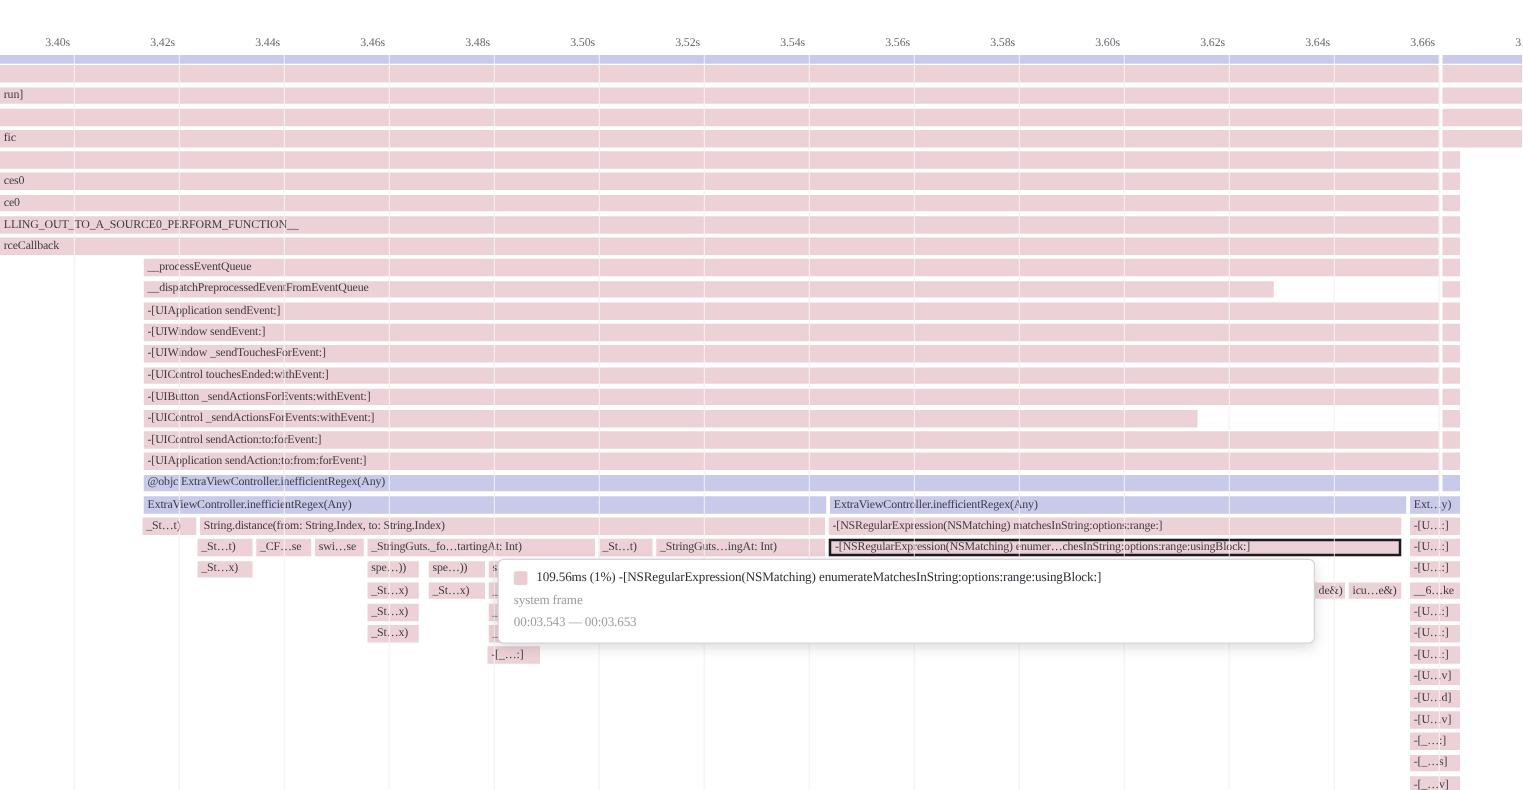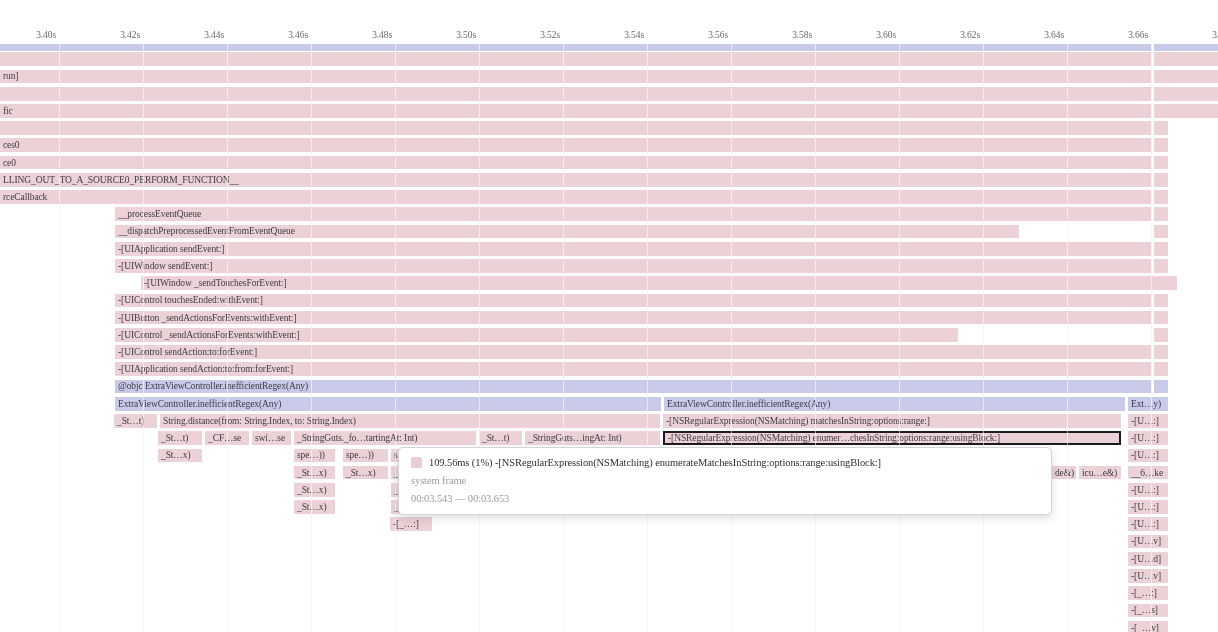--- a/index.html
+++ b/index.html
@@ -117,21 +117,21 @@
       </div>
       <div class="box pink" style="left: 1154px; top: 224.6px; width: 14px; height: 13.8px;"></div>
       <div class="box pink" style="left: 115px; top: 241.8px; width: 1036px; height: 13.8px;">
         <span>-[UIApplication sendEvent:]</span>
       </div>
       <div class="box pink" style="left: 1154px; top: 241.8px; width: 14px; height: 13.8px;"></div>
       <div class="box pink" style="left: 115px; top: 259px; width: 1036px; height: 13.8px;">
         <span>-[UIWindow sendEvent:]</span>
       </div>
       <div class="box pink" style="left: 1154px; top: 259px; width: 14px; height: 13.8px;"></div>
-      <div class="box pink" style="left: 115px; top: 276.2px; width: 1036px; height: 13.8px; margin-left: 26px;">
+      <div class="box pink" style="left: 115px; top: 276.2px; width: 1036px; height: 13.8px;">
         <span>-[UIWindow _sendTouchesForEvent:]</span>
       </div>
       <div class="box pink" style="left: 1154px; top: 276.2px; width: 14px; height: 13.8px;"></div>
       <div class="box pink" style="left: 115px; top: 293.5px; width: 1036px; height: 13.8px;">
         <span>-[UIControl touchesEnded:withEvent:]</span>
       </div>
       <div class="box pink" style="left: 1154px; top: 293.5px; width: 14px; height: 13.8px;"></div>
       <div class="box pink" style="left: 115px; top: 310.7px; width: 1036px; height: 13.8px;">
         <span>-[UIButton _sendActionsForEvents:withEvent:]</span>
       </div>

